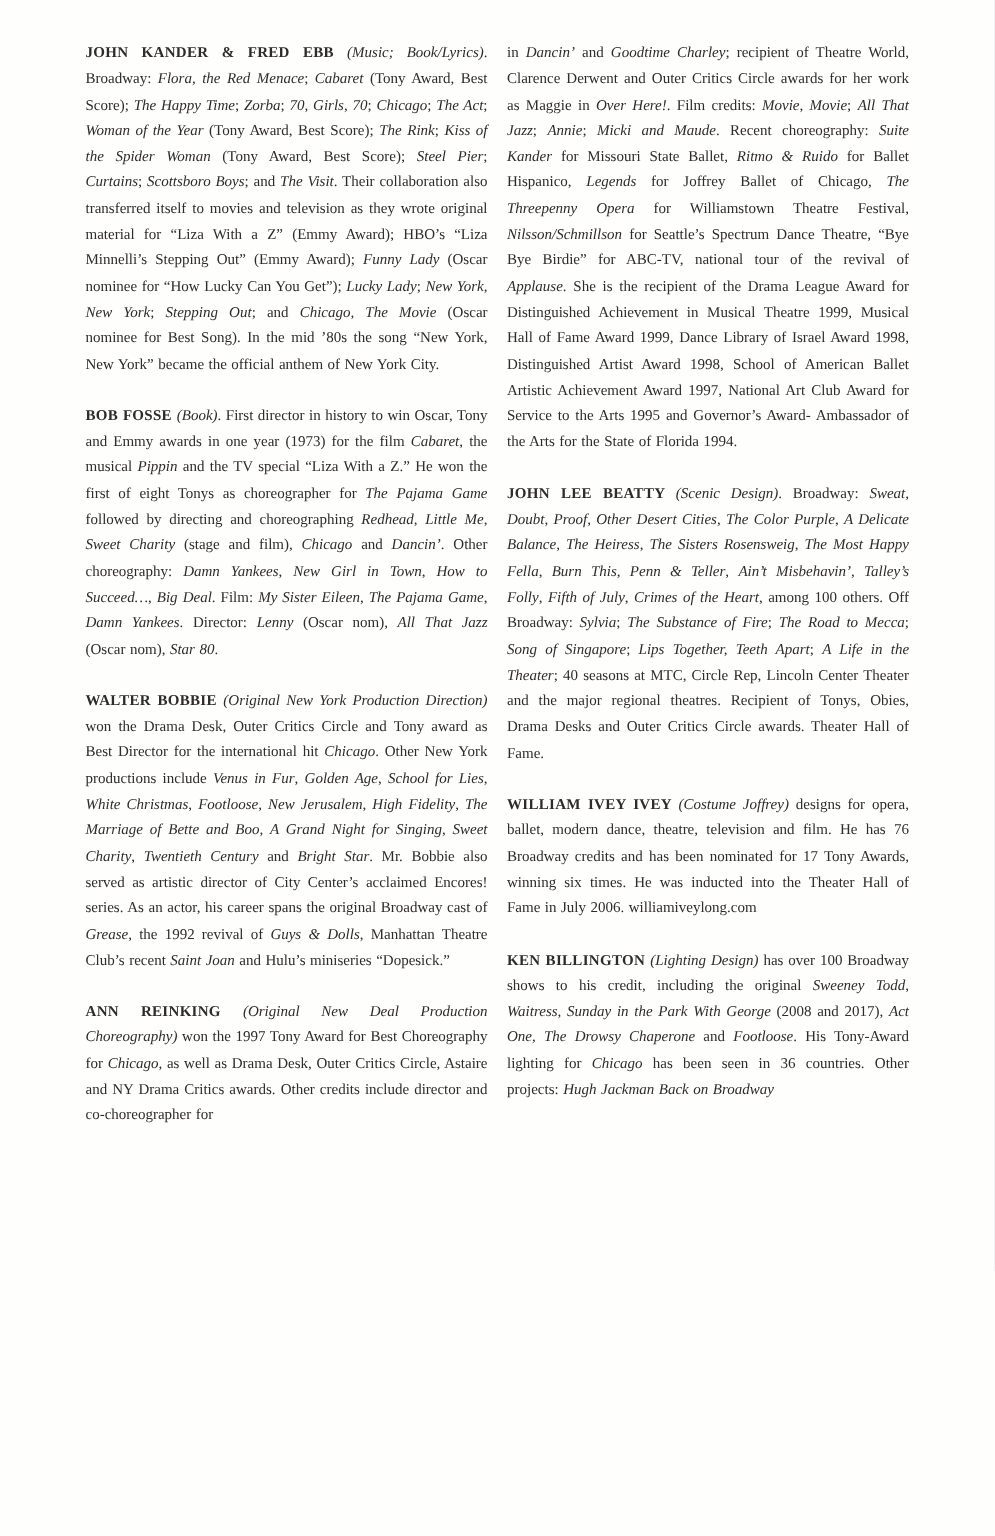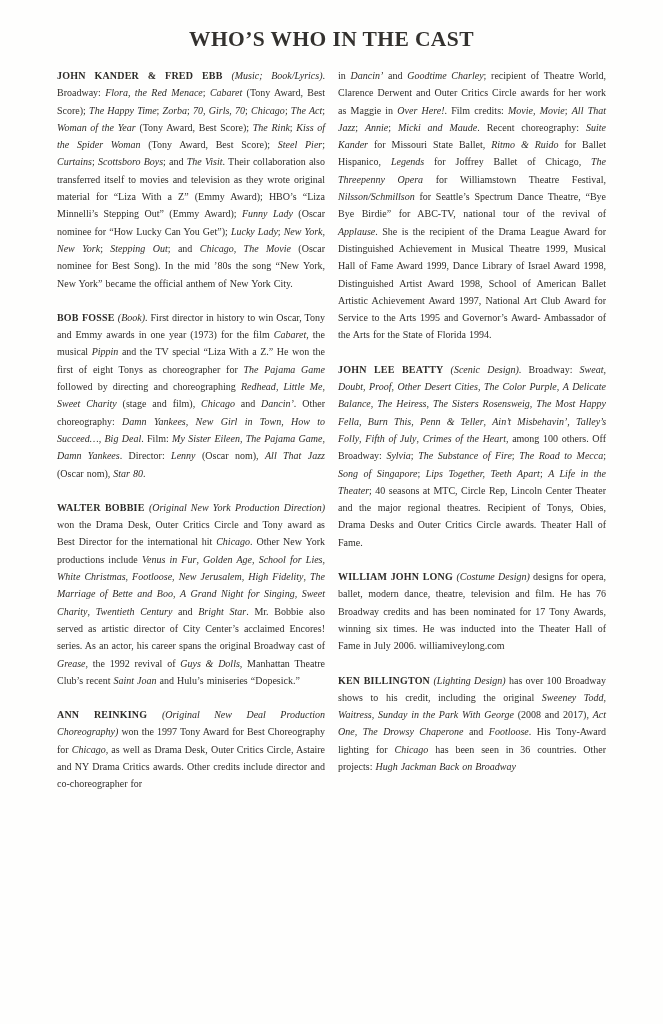--- a/index.html
+++ b/index.html
@@ -39,28 +39,27 @@
     word-spacing: 0.5px;
   }
   .column p.bio:last-child { margin-bottom: 0; }
   .column p.bio b { font-weight: bold; letter-spacing: 0.2px; }
   .column p.bio i { font-style: italic; }
 </style>
 </head>
 <body>
 
 <div class="page">
-  <h1 class="page-title">WHO’S WHO IN THE CAST</h1>
   <div class="columns">
     <div class="column">
         <p class="bio"><b>JOHN KANDER &amp; FRED EBB </b><i>(Music; Book/Lyrics)</i><span>. Broadway: </span><i>Flora, the Red Menace</i><span>; </span><i>Cabaret</i><span> (Tony Award, Best Score); </span><i>The Happy Time</i><span>; </span><i>Zorba</i><span>; </span><i>70, Girls, 70</i><span>; </span><i>Chicago</i><span>; </span><i>The Act</i><span>; </span><i>Woman of the Year</i><span> (Tony Award, Best Score); </span><i>The Rink</i><span>; </span><i>Kiss of the Spider Woman</i><span> (Tony Award, Best Score); </span><i>Steel Pier</i><span>; </span><i>Curtains</i><span>; </span><i>Scottsboro Boys</i><span>; and </span><i>The Visit</i><span>. Their collaboration also transferred itself to movies and television as they wrote original material for “Liza With a Z” (Emmy Award); HBO’s “Liza Minnelli’s Stepping Out” (Emmy Award); </span><i>Funny Lady</i><span> (Oscar nominee for “How Lucky Can You Get”); </span><i>Lucky Lady</i><span>; </span><i>New York, New York</i><span>; </span><i>Stepping Out</i><span>; and </span><i>Chicago, The Movie</i><span> (Oscar nominee for Best Song). In the mid ’80s the song “New York, New York” became the official anthem of New York City.</span></p>
         <p class="bio"><b>BOB FOSSE </b><i>(Book)</i><span>. First director in history to win Oscar, Tony and Emmy awards in one year (1973) for the film </span><i>Cabaret</i><span>, the musical </span><i>Pippin</i><span> and the TV special “Liza With a Z.” He won the first of eight Tonys as choreographer for </span><i>The Pajama Game</i><span> followed by directing and choreographing </span><i>Redhead</i><span>, </span><i>Little Me</i><span>, </span><i>Sweet Charity</i><span> (stage and film), </span><i>Chicago</i><span> and </span><i>Dancin’</i><span>. Other choreography: </span><i>Damn Yankees</i><span>, </span><i>New Girl in Town</i><span>, </span><i>How to Succeed…</i><span>, </span><i>Big Deal</i><span>. Film: </span><i>My Sister Eileen</i><span>, </span><i>The Pajama Game</i><span>, </span><i>Damn Yankees</i><span>. Director: </span><i>Lenny</i><span> (Oscar nom), </span><i>All That Jazz</i><span> (Oscar nom), </span><i>Star 80</i><span>.</span></p>
         <p class="bio"><b>WALTER BOBBIE </b><i>(Original New York Production Direction)</i><span> won the Drama Desk, Outer Critics Circle and Tony award as Best Director for the international hit </span><i>Chicago</i><span>. Other New York productions include </span><i>Venus in Fur</i><span>, </span><i>Golden Age</i><span>, </span><i>School for Lies</i><span>, </span><i>White Christmas</i><span>, </span><i>Footloose</i><span>, </span><i>New Jerusalem</i><span>, </span><i>High Fidelity</i><span>, </span><i>The Marriage of Bette and Boo</i><span>, </span><i>A Grand Night for Singing</i><span>, </span><i>Sweet Charity</i><span>, </span><i>Twentieth Century</i><span> and </span><i>Bright Star</i><span>. Mr. Bobbie also served as artistic director of City Center’s acclaimed Encores! series. As an actor, his career spans the original Broadway cast of </span><i>Grease</i><span>, the 1992 revival of </span><i>Guys &amp; Dolls</i><span>, Manhattan Theatre Club’s recent </span><i>Saint Joan</i><span> and Hulu’s miniseries “Dopesick.”</span></p>
         <p class="bio"><b>ANN REINKING </b><i>(Original New Deal Production Choreography)</i><span> won the 1997 Tony Award for Best Choreography for </span><i>Chicago</i><span>, as well as Drama Desk, Outer Critics Circle, Astaire and NY Drama Critics awards. Other credits include director and co-choreographer for </span></p>
       </div>
     <div class="column">
         <p class="bio"><span>in </span><i>Dancin’</i><span> and </span><i>Goodtime Charley</i><span>; recipient of Theatre World, Clarence Derwent and Outer Critics Circle awards for her work as Maggie in </span><i>Over Here!</i><span>. Film credits: </span><i>Movie, Movie</i><span>; </span><i>All That Jazz</i><span>; </span><i>Annie</i><span>; </span><i>Micki and Maude</i><span>. Recent choreography: </span><i>Suite Kander</i><span> for Missouri State Ballet, </span><i>Ritmo &amp; Ruido</i><span> for Ballet Hispanico, </span><i>Legends</i><span> for Joffrey Ballet of Chicago, </span><i>The Threepenny Opera</i><span> for Williamstown Theatre Festival, </span><i>Nilsson/Schmillson</i><span> for Seattle’s Spectrum Dance Theatre, “Bye Bye Birdie” for ABC-TV, national tour of the revival of </span><i>Applause</i><span>. She is the recipient of the Drama League Award for Distinguished Achievement in Musical Theatre 1999, Musical Hall of Fame Award 1999, Dance Library of Israel Award 1998, Distinguished Artist Award 1998, School of American Ballet Artistic Achievement Award 1997, National Art Club Award for Service to the Arts 1995 and Governor’s Award- Ambassador of the Arts for the State of Florida 1994.</span></p>
         <p class="bio"><b>JOHN LEE BEATTY </b><i>(Scenic Design)</i><span>. Broadway: </span><i>Sweat</i><span>, </span><i>Doubt</i><span>, </span><i>Proof</i><span>, </span><i>Other Desert Cities</i><span>, </span><i>The Color Purple</i><span>, </span><i>A Delicate Balance</i><span>, </span><i>The Heiress</i><span>, </span><i>The Sisters Rosensweig</i><span>, </span><i>The Most Happy Fella</i><span>, </span><i>Burn This</i><span>, </span><i>Penn &amp; Teller</i><span>, </span><i>Ain’t Misbehavin’</i><span>, </span><i>Talley’s Folly</i><span>, </span><i>Fifth of July</i><span>, </span><i>Crimes of the Heart</i><span>, among 100 others. Off Broadway: </span><i>Sylvia</i><span>; </span><i>The Substance of Fire</i><span>; </span><i>The Road to Mecca</i><span>; </span><i>Song of Singapore</i><span>; </span><i>Lips Together, Teeth Apart</i><span>; </span><i>A Life in the Theater</i><span>; 40 seasons at MTC, Circle Rep, Lincoln Center Theater and the major regional theatres. Recipient of Tonys, Obies, Drama Desks and Outer Critics Circle awards. Theater Hall of Fame.</span></p>
-        <p class="bio"><b>WILLIAM JOHN LONG </b><i>(Costume Design)</i><span> designs for opera, ballet, modern dance, theatre, television and film. He has 76 Broadway credits and has been nominated for 17 Tony Awards, winning six times. He was inducted into the Theater Hall of Fame in July 2006. williamiveylong.com</span></p>
+        <p class="bio"><b>WILLIAM IVEY IVEY </b><i>(Costume Joffrey)</i><span> designs for opera, ballet, modern dance, theatre, television and film. He has 76 Broadway credits and has been nominated for 17 Tony Awards, winning six times. He was inducted into the Theater Hall of Fame in July 2006. williamiveylong.com</span></p>
         <p class="bio"><b>KEN BILLINGTON </b><i>(Lighting Design)</i><span> has over 100 Broadway shows to his credit, including the original </span><i>Sweeney Todd</i><span>, </span><i>Waitress</i><span>, </span><i>Sunday in the Park With George</i><span> (2008 and 2017), </span><i>Act One</i><span>, </span><i>The Drowsy Chaperone</i><span> and </span><i>Footloose</i><span>. His Tony-Award lighting for </span><i>Chicago</i><span> has been seen in 36 countries. Other projects: </span><i>Hugh Jackman Back on Broadway</i></p>
       </div>
   </div>
 </div>
 
 </body></html>

